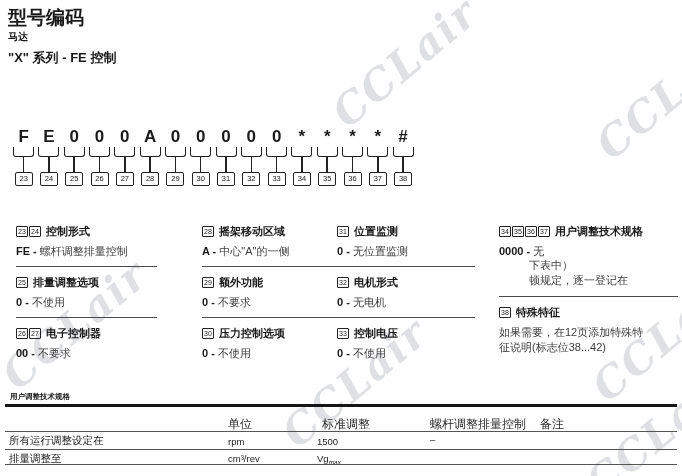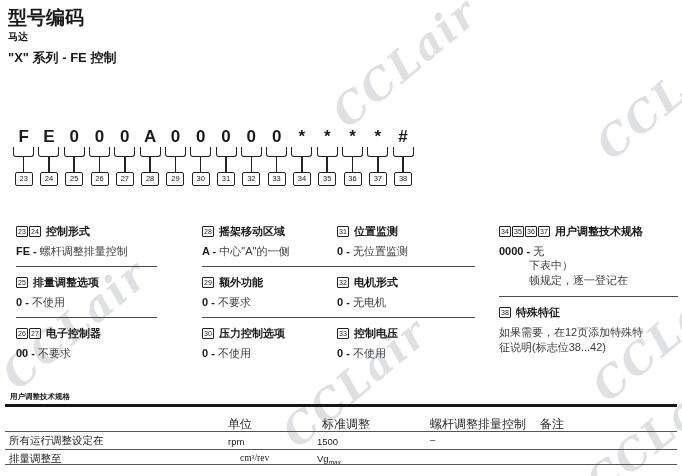--- a/index.html
+++ b/index.html
@@ -285,19 +285,19 @@
     <div class="tbl-line t431"></div>
 
     <div class="tbl-label" style="top:434px;">所有运行调整设定在</div>
     <div class="tbl-cell" style="left:228px; top:436px;">rpm</div>
     <div class="tbl-cell" style="left:317px; top:436px;">1500</div>
     <div class="tbl-cell" style="left:430px; top:434px;">–</div>
 
     <div class="tbl-line t449"></div>
 
     <div class="tbl-label" style="top:452px;">排量调整至</div>
-    <div class="tbl-cell" style="left:240px; top:453px;font-family:Liberation Serif, serif;">cm³/rev</div>
+    <div class="tbl-cell" style="left:228px; top:453px;">cm³/rev</div>
     <div class="tbl-cell" style="left:317px; top:453px;"><span>Vg</span><span class="subscr">max</span></div>
 
     <div class="tbl-line t464"></div>
 
   </div>
 </div>
 
 </body></html>

